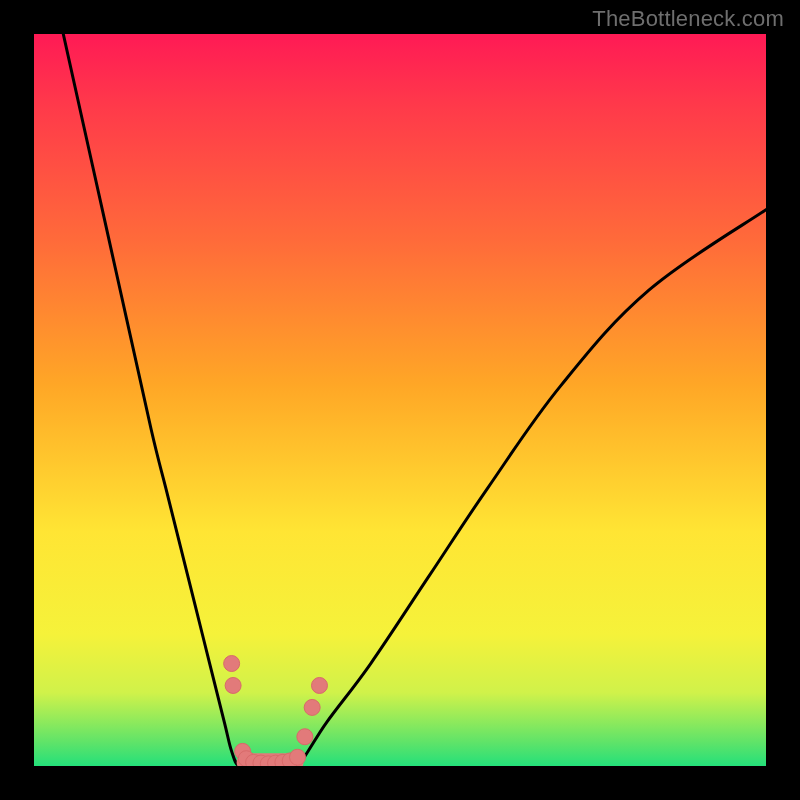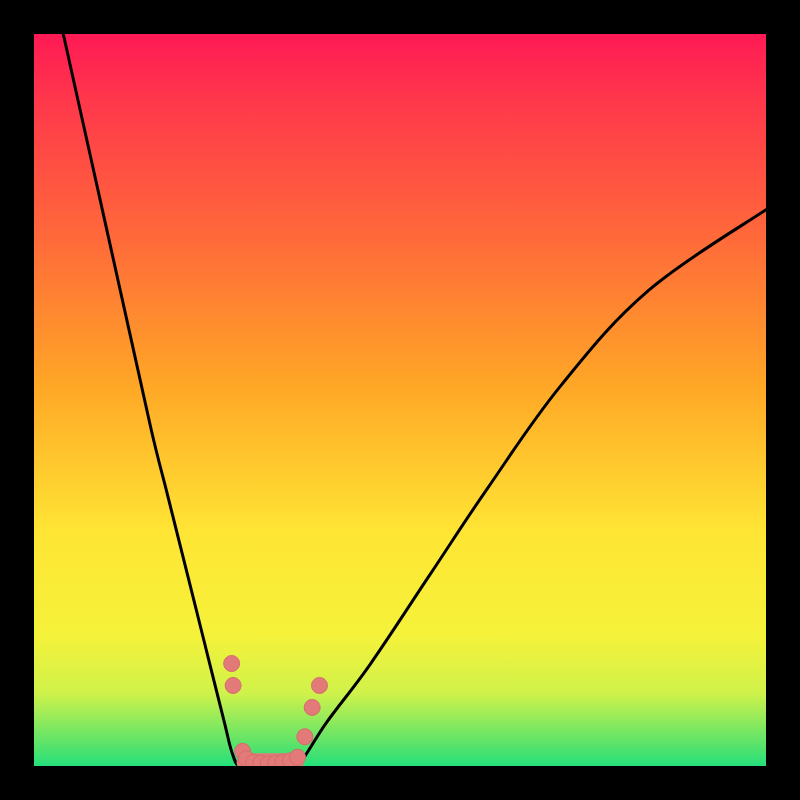--- a/index.html
+++ b/index.html
@@ -68,20 +68,21 @@
   }
   .marker-cluster .blob {
     fill: #e27a7a;
     stroke: none;
   }
 </style>
 </head>
 <body>
 
 <div class="frame">
+  <div class="watermark">TheBottleneck.com</div>
 
   <div class="plot-area">
     <svg id="chart-svg" width="732" height="732" viewBox="0 0 732 732">
       <g id="curves">
           <path class="curve" d="M 29.28,0 C 34.5504,23.7168 48.0192,84.32639999999999 58.56,131.76 C 69.1008,179.1936 77.2992,216.08639999999997 87.84,263.52 C 98.38080000000001,310.9536 109.21440000000001,361.02239999999995 117.12,395.28 C 125.0256,429.5376 126.4896,432.7584 131.76,453.84 C 137.0304,474.92159999999996 141.1296,491.3184 146.4,512.4 C 151.6704,533.4816 155.7696,549.8784 161.04,570.96 C 166.3104,592.0416 170.4096,608.4384 175.68,629.52 C 180.9504,650.6016 186.3672,672.2688 190.32,688.08 C 194.2728,703.8912 195.00480000000002,709.4544000000001 197.64000000000001,717.36 C 200.2752,725.2656 201.0072,729.3648000000001 204.96,732 C 208.9128,734.6351999999999 214.3296,732 219.6,732 C 224.8704,732 228.9696,732 234.24,732 C 239.5104,732 243.60960000000003,732 248.88000000000002,732 C 254.15040000000002,732 255.6144,739.9056 263.52,732 C 271.4256,724.0944 279.624,706.5264000000001 292.8,688.08 C 305.976,669.6336 318.27360000000004,655.872 336.72,629.52 C 355.1664,603.168 374.19840000000005,573.3024 395.28000000000003,541.6800000000001 C 416.3616,510.0576000000001 430.1232,488.0976 453.84,453.84 C 477.55679999999995,419.58239999999995 498.05279999999993,386.9352 527.04,351.36 C 556.0272,315.7848 577.9872,287.8224 614.88,256.2 C 651.7728,224.5776 710.9184,190.17359999999996 732,175.67999999999995"></path>
         </g>
       <g id="markers" class="marker-cluster">
           <rect x="202.61999999999998" y="719.34" width="66.9" height="18" rx="9" class="blob"></rect>
           <circle cx="197.64000000000001" cy="629.52" r="8"></circle>
           <circle cx="199.104" cy="651.48" r="8"></circle>

